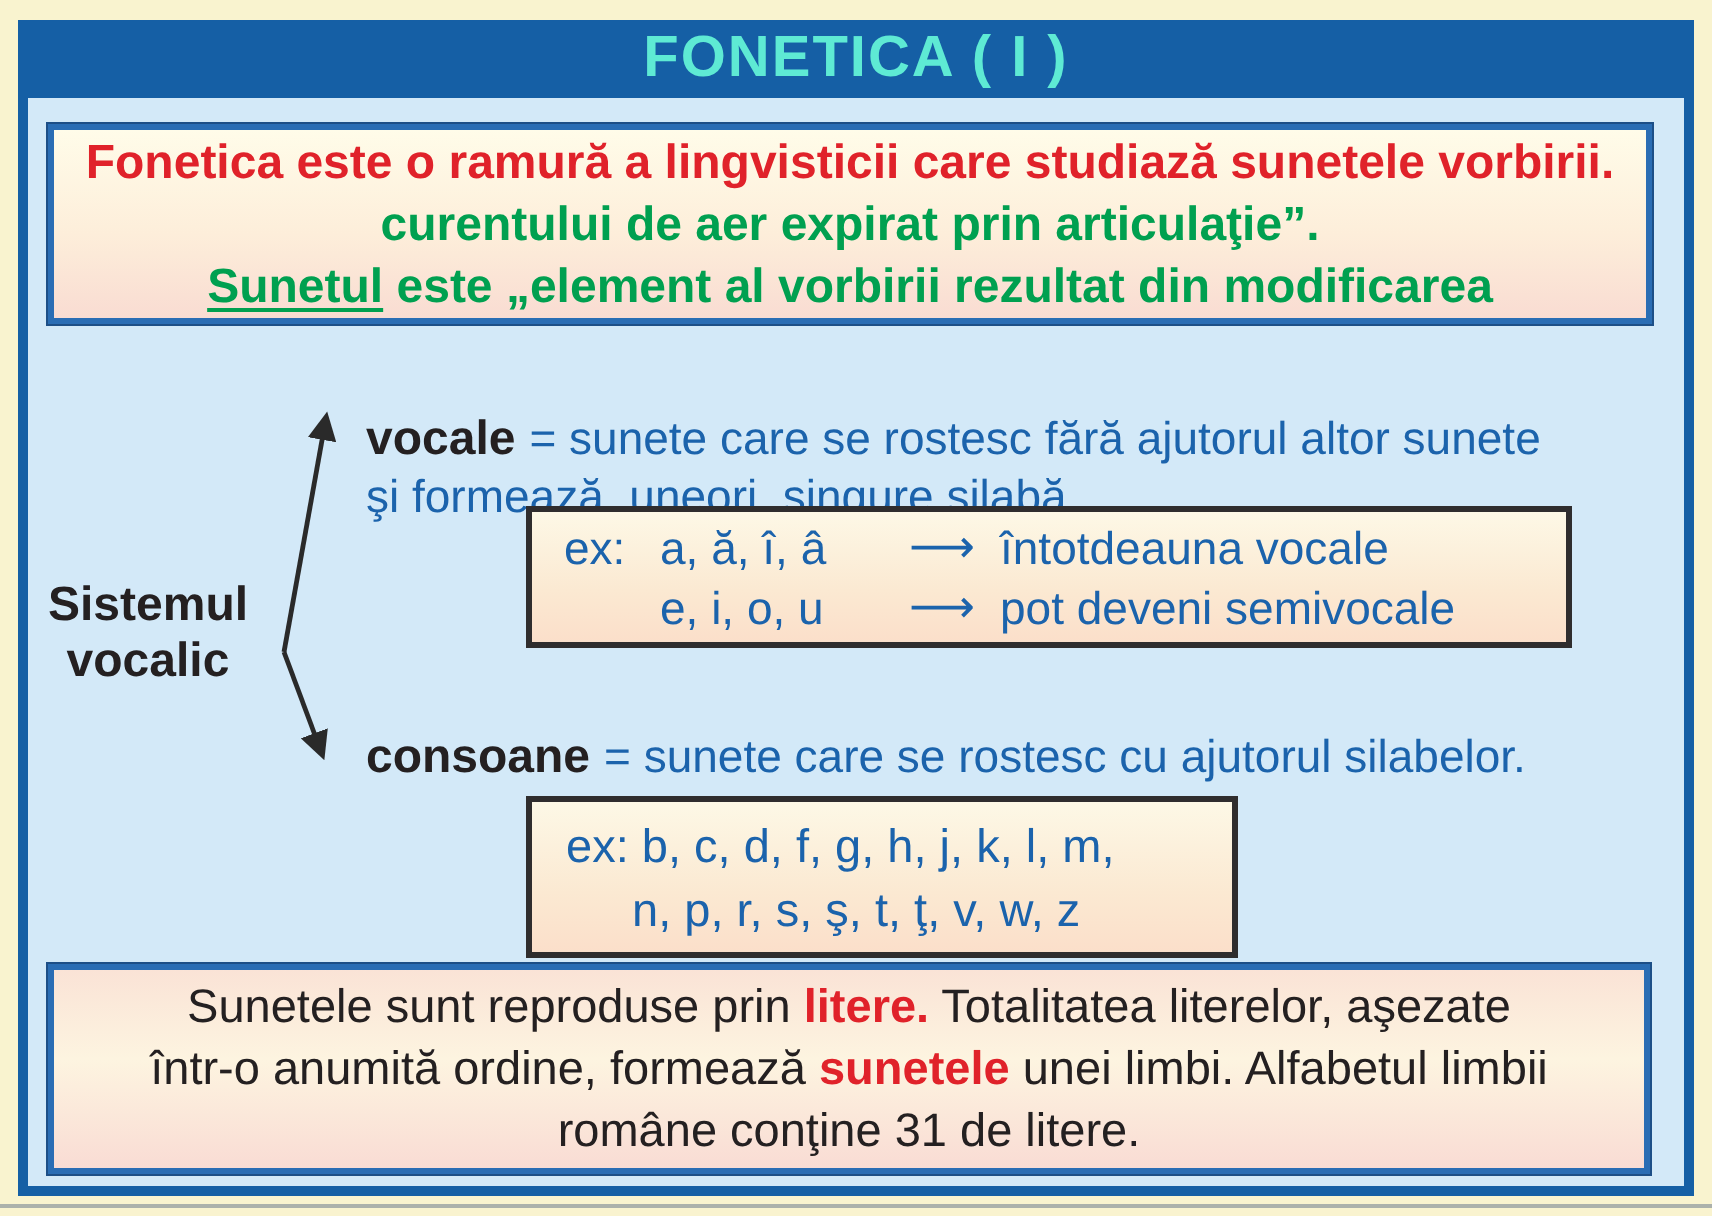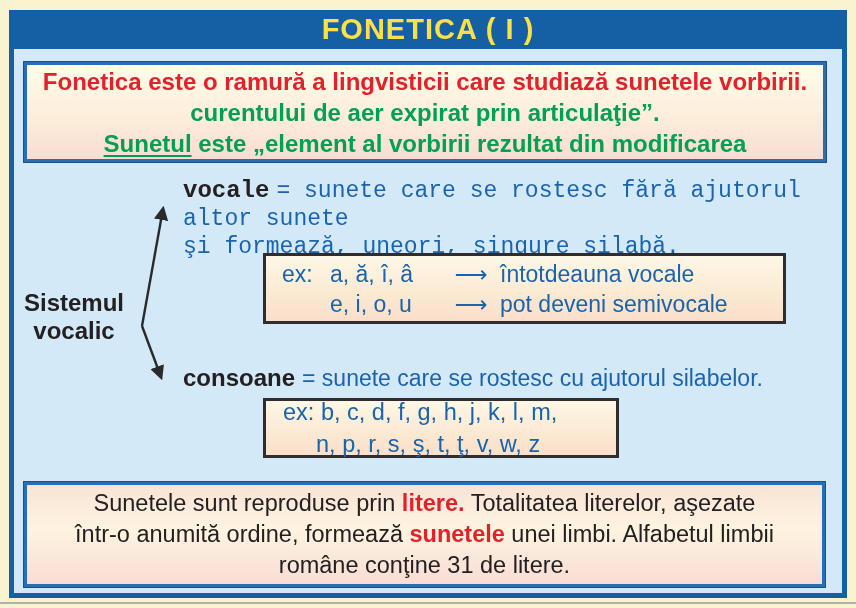--- a/index.html
+++ b/index.html
@@ -11,35 +11,35 @@
   }
   .panel{
     position:absolute;left:9px;top:10px;width:838px;height:588px;
     box-sizing:border-box;border:5px solid #155fa5;background:#d3e9f8;
   }
   .titlebar{
     position:absolute;left:9px;top:10px;width:838px;height:39px;
     background:#155fa5;display:flex;align-items:center;justify-content:center;
   }
   .title{
-    color:#fde047;font-weight:bold;font-size:29px;letter-spacing:1px;
+    color:#5eead4;font-weight:bold;font-size:29px;letter-spacing:1px;
   }
   .def-box{
     position:absolute;left:24px;top:62px;width:802px;height:100px;
     box-sizing:border-box;border:3px solid #2a6db4;box-shadow:0 0 0 1px #1d4f87;
     background:linear-gradient(180deg,#fffce9 0%,#fdeeda 55%,#f9dcd2 100%);
     display:flex;flex-direction:column;align-items:center;justify-content:center;
     text-align:center;font-weight:bold;font-size:24px;line-height:31px;
   }
   .txt-red{color:#e0222a;}
   .txt-green{color:#00a050;}
   .underline{text-decoration:underline;text-underline-offset:3px;}
   .vocale-block{
-    position:absolute;left:183px;top:177px;width:668px;
-    font-size:23px;line-height:28px;color:#1b63ac;font-family:Liberation Mono, monospace;
+    position:absolute;left:183px;top:205px;width:668px;
+    font-size:23px;line-height:28px;color:#1b63ac;
   }
   .term{color:#242021;font-weight:bold;font-size:24px;margin-right:7px;}
   .sistemul{
     position:absolute;left:16px;top:289px;width:116px;text-align:center;
     font-weight:bold;font-size:24px;line-height:28px;color:#242021;
   }
   .branch-svg{position:absolute;left:130px;top:200px;}
   .ex-box{
     box-sizing:border-box;border:3px solid #2f2d2e;
     background:linear-gradient(180deg,#fdf8e6 0%,#fbe9d2 60%,#fbdfca 100%);
@@ -53,21 +53,21 @@
   }
   .arrow-glyph{
     font-family:"DejaVu Sans",sans-serif;font-size:23px;color:#1b63ac;
     text-align:center;
   }
   .consoane-line{
     position:absolute;left:183px;top:364px;width:668px;
     font-size:23px;line-height:28px;color:#1b63ac;
   }
   .ex-consonants{
-    position:absolute;left:263px;top:398px;width:356px;height:60px;
+    position:absolute;left:263px;top:398px;width:356px;height:81px;
     padding-left:17px;line-height:32px;font-size:23.5px;
   }
   .ex-consonants .line2{margin-left:33px;}
   .bottom-box{
     position:absolute;left:24px;top:482px;width:801px;height:105px;
     box-sizing:border-box;border:3px solid #2a6db4;box-shadow:0 0 0 1px #1d4f87;
     background:linear-gradient(180deg,#fae3d6 0%,#fdf4e0 45%,#f9dcd4 100%);
     display:flex;align-items:center;justify-content:center;
     text-align:center;color:#242021;font-size:23.5px;line-height:31px;
     padding:0 2px;

